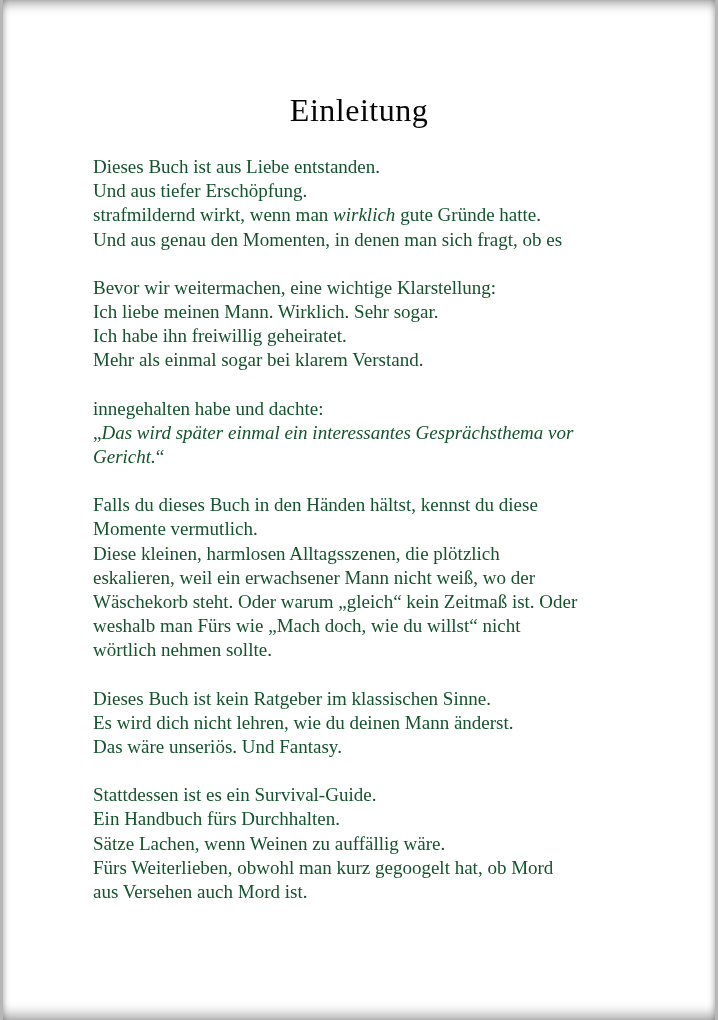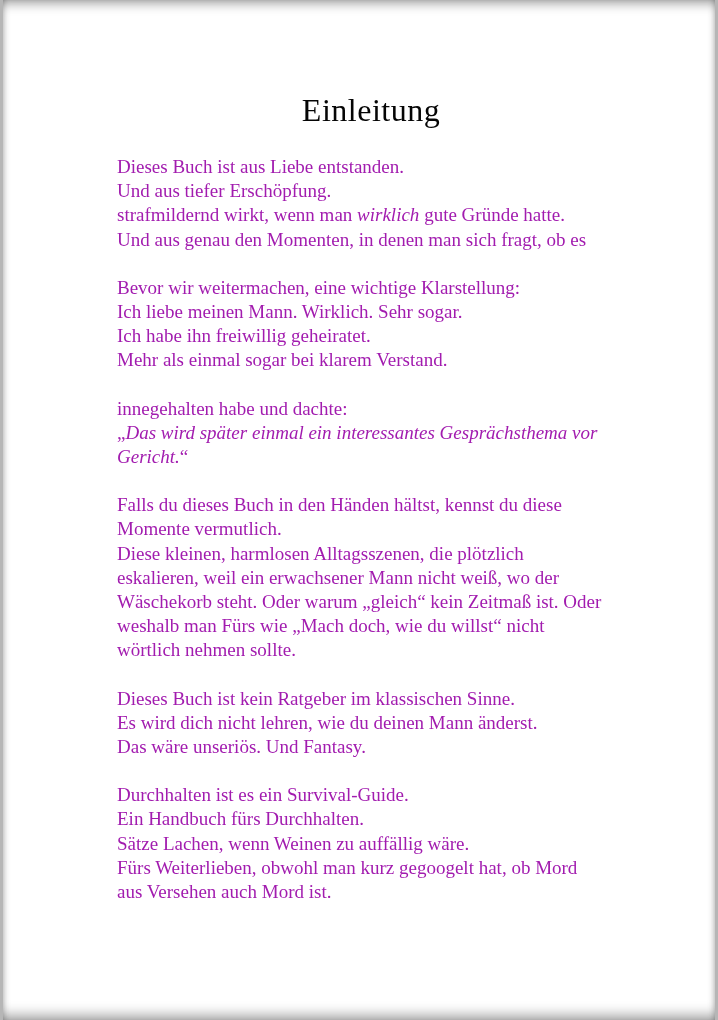--- a/index.html
+++ b/index.html
@@ -15,35 +15,34 @@
     left: 3px;
     right: 3px;
     top: 0;
     bottom: 0;
     background: #ffffff;
     box-shadow:
       inset 0 10px 12px -7px rgba(0,0,0,0.40),
       inset 0 -12px 14px -8px rgba(0,0,0,0.40),
       inset 5px 0 7px -5px rgba(0,0,0,0.25),
       inset -5px 0 7px -5px rgba(0,0,0,0.25);
-    padding-left: 24px;
   }
   .title {
     margin-top: 92px;
     text-align: center;
     font-size: 32px;
     font-weight: 400;
     letter-spacing: 0.5px;
     color: #050505;
   }
   .content {
     margin: 26px 70px 0 90px;
     font-size: 19px;
     line-height: 24.2px;
-    color: #a21caf;
+    color: #14532d;
   }
   .paragraph { margin-bottom: 24px; }
   .line { white-space: nowrap; }
   .line em { font-style: italic; }
 </style>
 </head>
 <body>
 
 <div class="page">
   <h1 class="title">Einleitung</h1>
@@ -73,20 +72,20 @@
         <div class="line"><span>Wäschekorb steht. Oder warum „gleich“ kein Zeitmaß ist. Oder</span></div>
         <div class="line"><span>weshalb man Fürs wie „Mach doch, wie du willst“ nicht</span></div>
         <div class="line"><span>wörtlich nehmen sollte.</span></div>
       </div>
       <div class="paragraph">
         <div class="line"><span>Dieses Buch ist kein Ratgeber im klassischen Sinne.</span></div>
         <div class="line"><span>Es wird dich nicht lehren, wie du deinen Mann änderst.</span></div>
         <div class="line"><span>Das wäre unseriös. Und Fantasy.</span></div>
       </div>
       <div class="paragraph">
-        <div class="line"><span>Durchhalten ist es ein Survival-Guide.</span></div>
+        <div class="line"><span>Stattdessen ist es ein Survival-Guide.</span></div>
         <div class="line"><span>Ein Handbuch fürs Durchhalten.</span></div>
         <div class="line"><span>Sätze Lachen, wenn Weinen zu auffällig wäre.</span></div>
         <div class="line"><span>Fürs Weiterlieben, obwohl man kurz gegoogelt hat, ob Mord</span></div>
         <div class="line"><span>aus Versehen auch Mord ist.</span></div>
       </div>
     </div>
 </div>
 
 </body></html>

